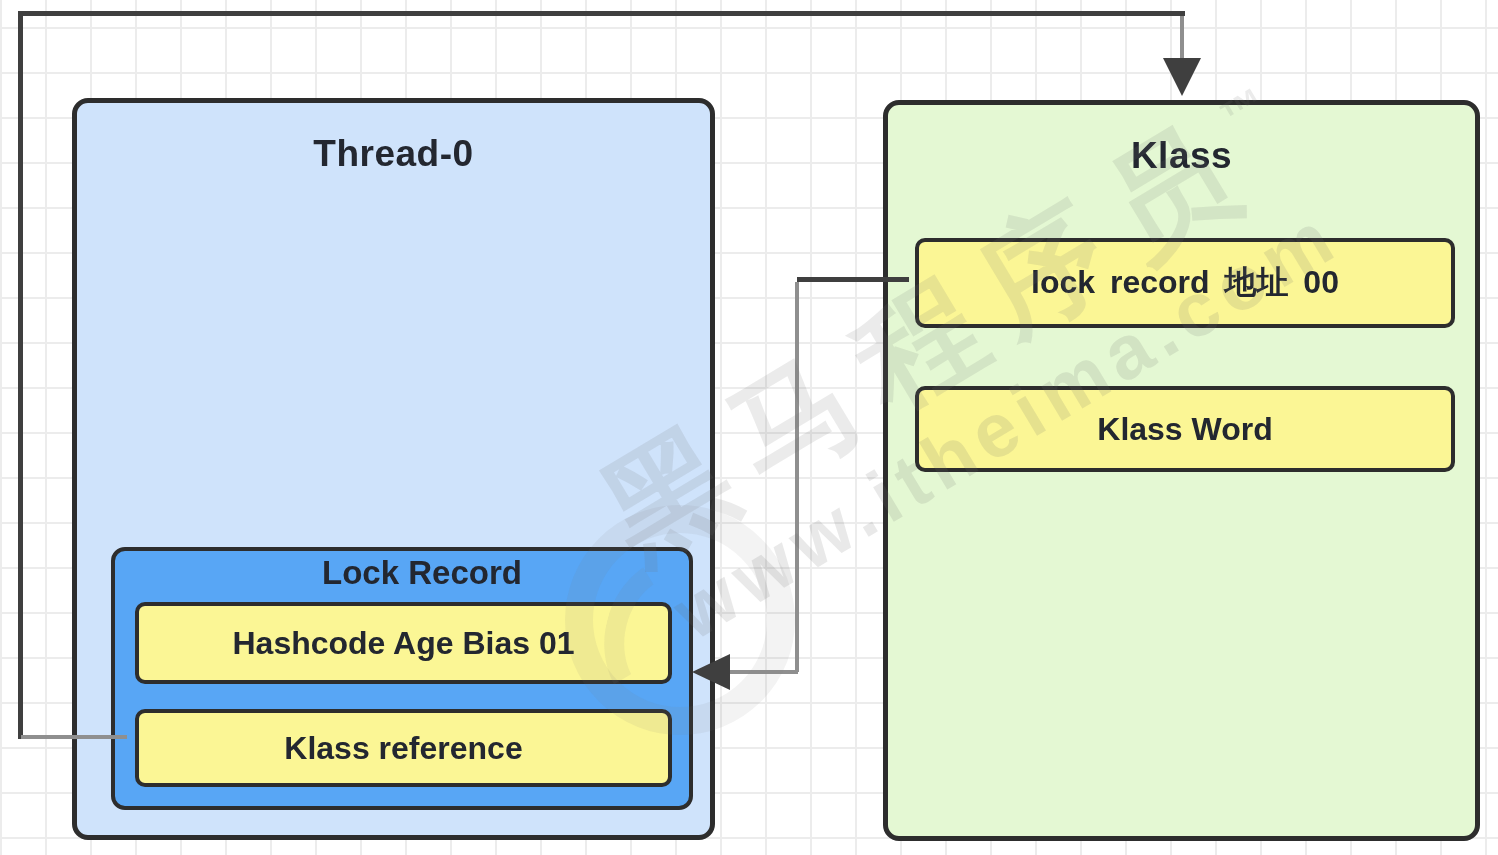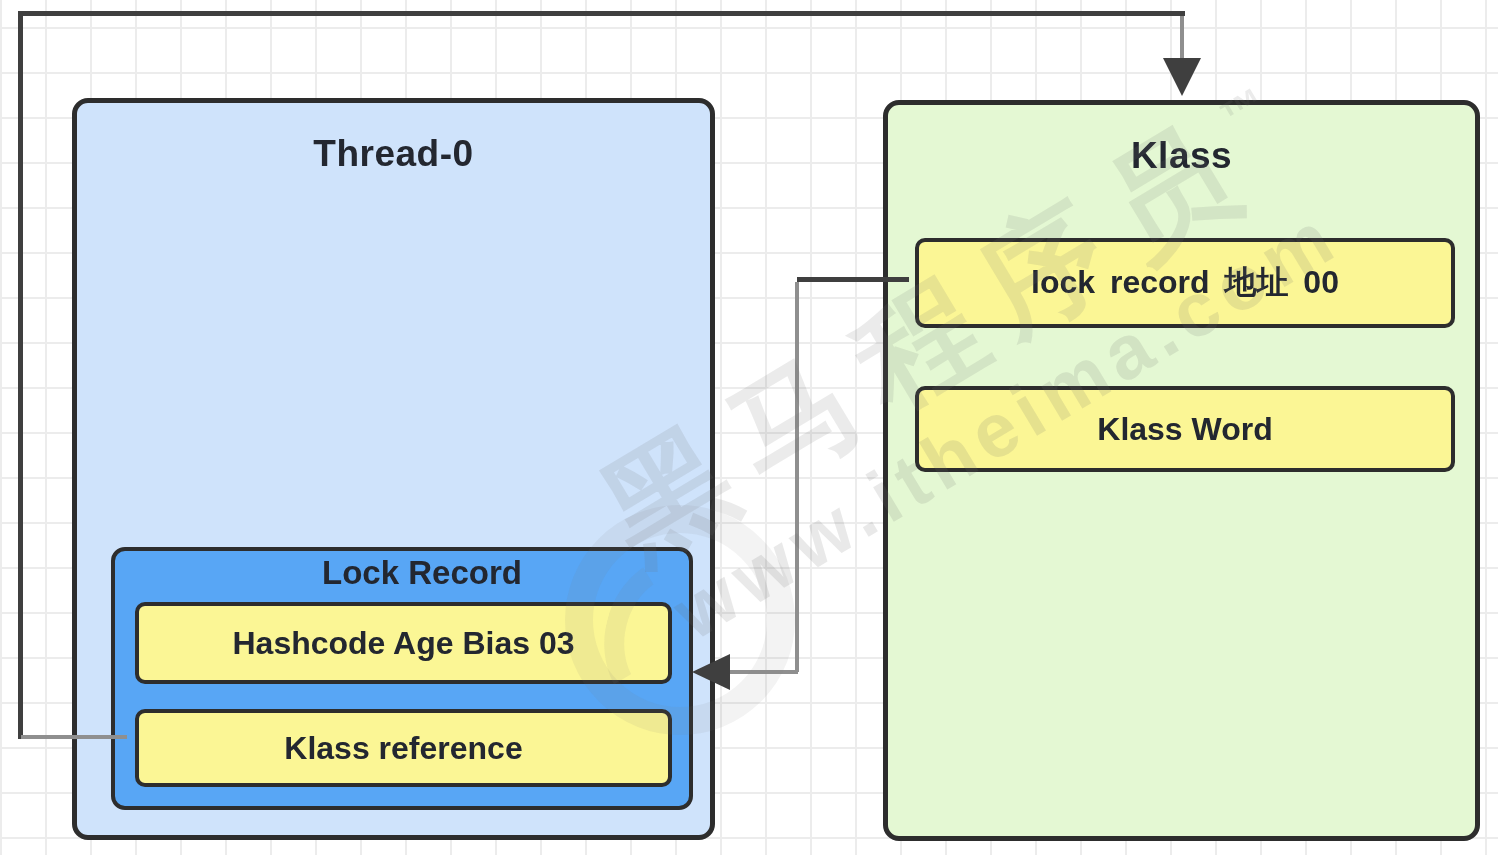--- a/index.html
+++ b/index.html
@@ -118,21 +118,21 @@
   <div class="seg dark seg-mark-h"></div>
   <div class="seg gray seg-mid-v"></div>
   <div class="seg gray seg-mid-h"></div>
   <div class="arrow arrow-left"></div>
 
   <div class="box thread-box">
     <div class="box-title">Thread-0</div>
 
     <div class="lock-record-box">
       <div class="lr-title">Lock Record</div>
-      <div class="cell lr-cell-1">Hashcode Age Bias 03</div>
+      <div class="cell lr-cell-1">Hashcode Age Bias 01</div>
       <div class="cell lr-cell-2">Klass reference</div>
     </div>
   </div>
 
   <div class="box object-box">
     <div class="box-title">Klass</div>
 
     <div class="cell obj-cell-1">lock record 地址 00</div>
     <div class="cell obj-cell-2">Klass Word</div>
   </div>

